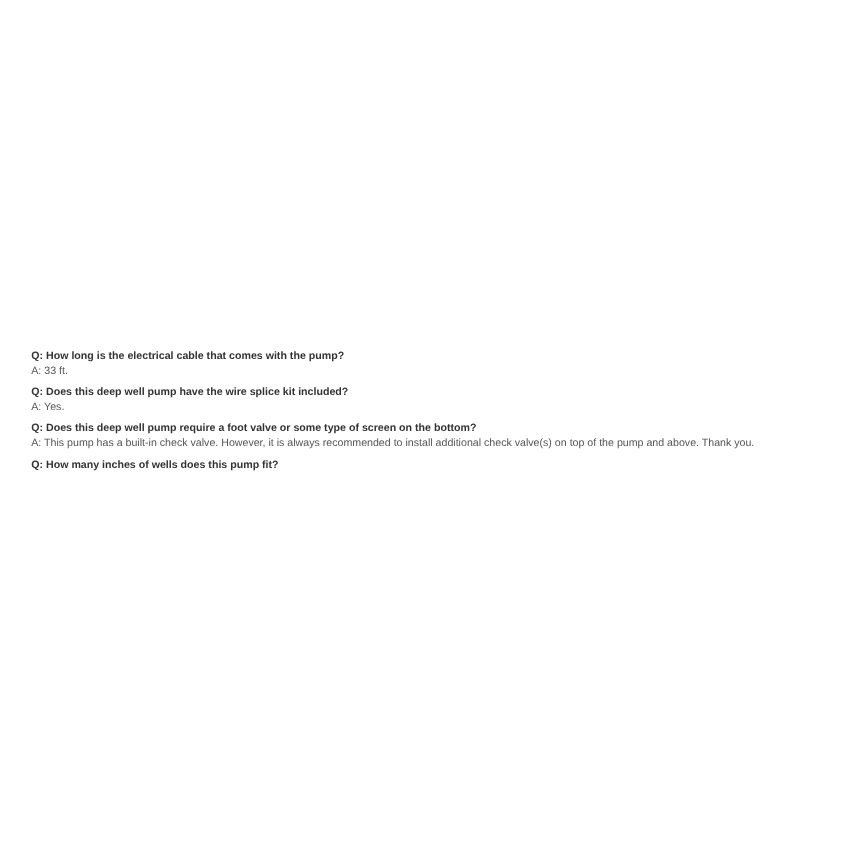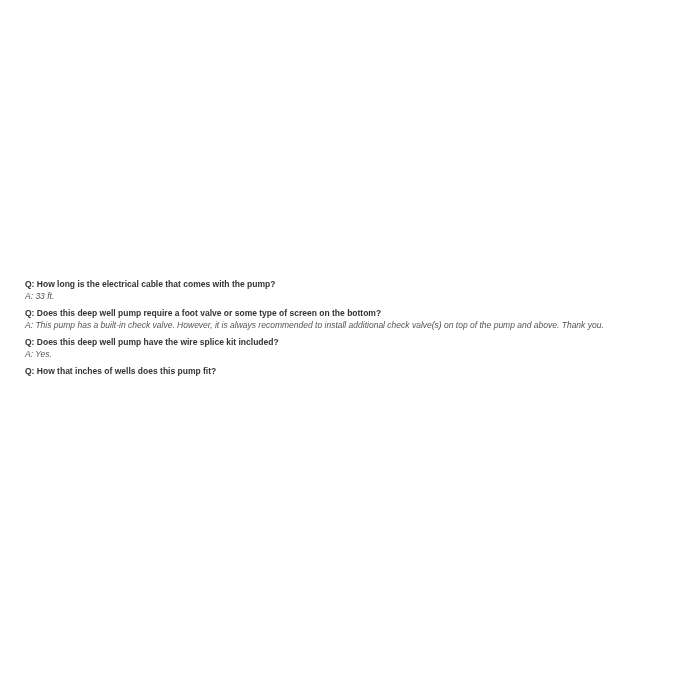--- a/index.html
+++ b/index.html
@@ -35,42 +35,41 @@
     white-space: nowrap;
     letter-spacing: 0;
   }
   .a-line {
     font-size: 8.5px;
     line-height: 11.5px;
     font-weight: normal;
     color: var(--a-color, #555555);
     white-space: nowrap;
     letter-spacing: 0;
-    font-style: italic;
   }
 </style>
 </head>
 <body>
 
 <div class="canvas">
   <div class="qa-list">
 
     <div class="qa-block">
       <div class="q-line">Q: How long is the electrical cable that comes with the pump?</div>
       <div class="a-line">A: 33 ft.</div>
     </div>
 
     <div class="qa-block">
+      <div class="q-line">Q: Does this deep well pump have the wire splice kit included?</div>
+      <div class="a-line">A: Yes.</div>
+    </div>
+
+    <div class="qa-block">
       <div class="q-line">Q: Does this deep well pump require a foot valve or some type of screen on the bottom?</div>
       <div class="a-line">A: This pump has a built-in check valve. However, it is always recommended to install additional check valve(s) on top of the pump and above. Thank you.</div>
     </div>
 
     <div class="qa-block">
-      <div class="q-line">Q: Does this deep well pump have the wire splice kit included?</div>
-      <div class="a-line">A: Yes.</div>
-    </div>
-
-    <div class="qa-block">
-      <div class="q-line">Q: How that inches of wells does this pump fit?</div>
+      <div class="q-line">Q: How many inches of wells does this pump fit?</div>
     </div>
 
   </div>
 </div>
 
 </body></html>

